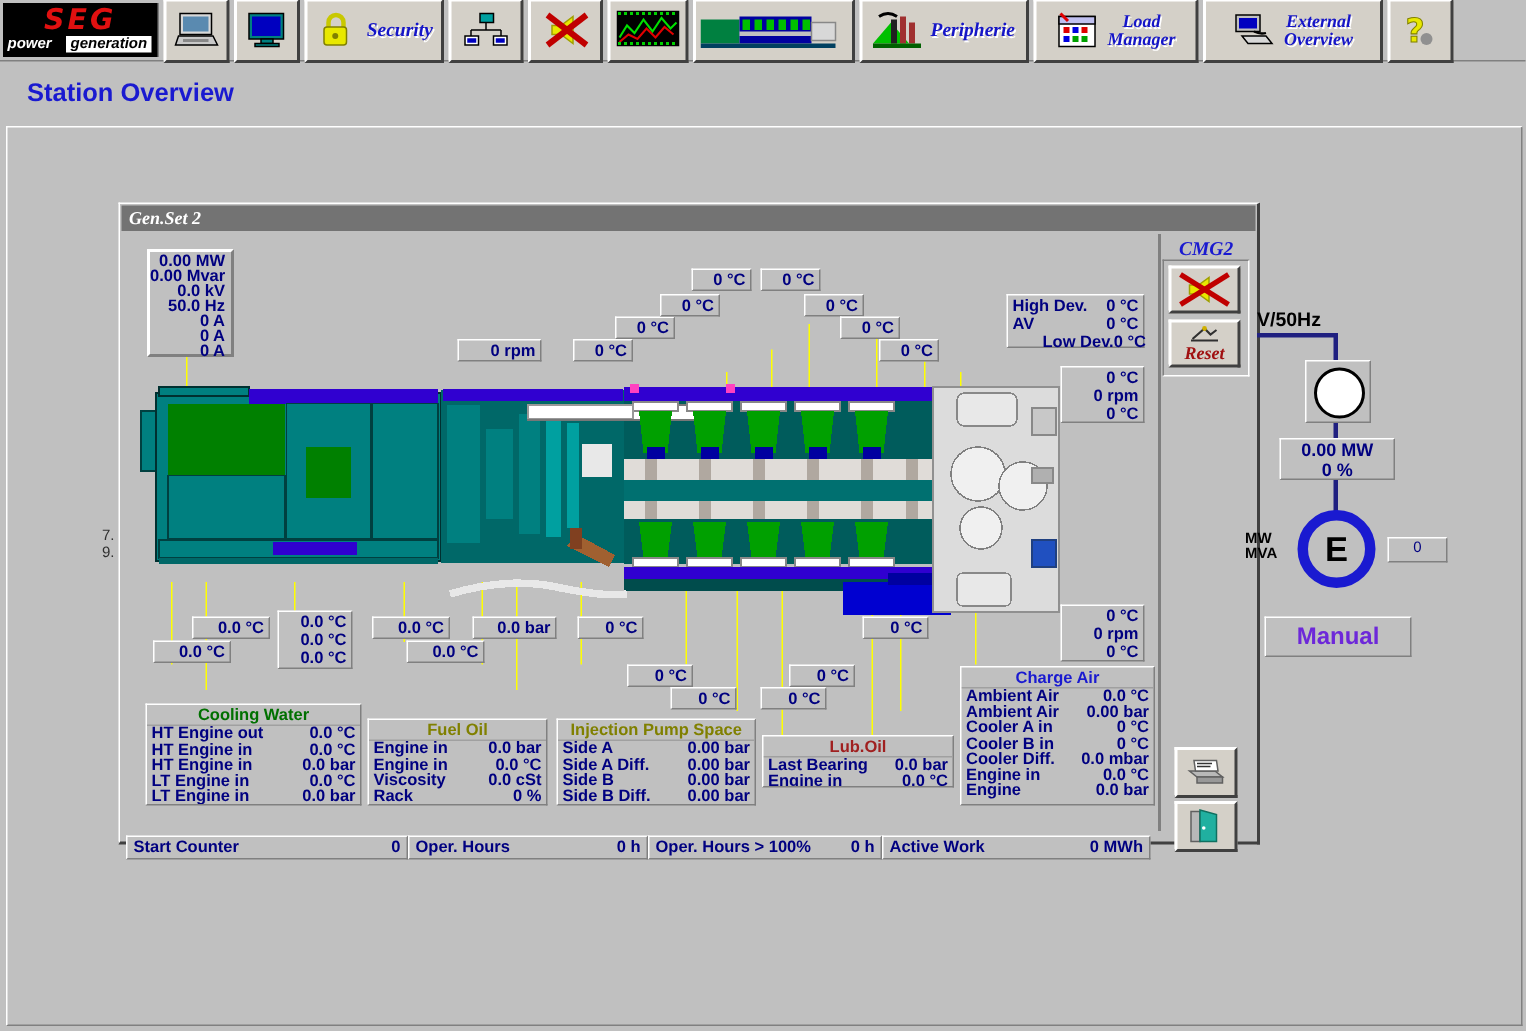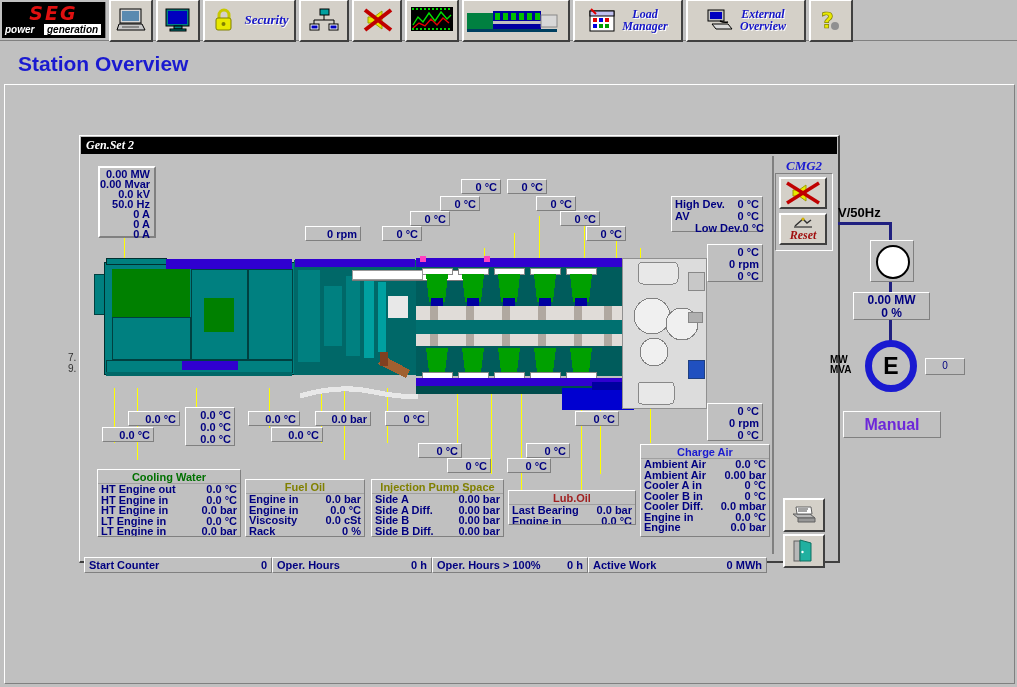--- a/index.html
+++ b/index.html
@@ -50,40 +50,40 @@
     font-family:"Liberation Serif", serif;
     font-style:italic;font-weight:bold;color:#1515c8;
     font-size:13px;line-height:12px;text-align:center;margin-left:4px;
     text-shadow:1px 1px 0 #fff;
   }
   .tbtn .ilbl.two{font-size:12px;}
   .ic{width:30px;height:26px;position:relative;flex:0 0 auto;}
   
   #title{
     position:absolute;left:18px;top:52px;
-    font-size:21px;font-weight:bold;color:#1a1ad0;
+    font-size:17px;font-weight:bold;color:#1a1ad0;
     font-family:"Liberation Sans", sans-serif;
   }
   
   #clientpane{
     position:absolute;left:4px;top:84px;width:1009px;height:598px;
     background:#c0c0c0;
     border-top:1px solid #fff;border-left:1px solid #fff;
     border-right:1px solid #808080;border-bottom:1px solid #808080;
   }
   
   #mimic{
     position:absolute;left:79px;top:135px;width:758px;height:425px;
     background:#c0c0c0;
     border-top:1px solid #fff;border-left:1px solid #fff;
     border-right:2px solid #404040;border-bottom:2px solid #404040;
   }
   #mimic-title{
     position:absolute;left:1px;top:1px;width:756px;height:17px;
-    background:#000000;color:#fff;font-size:12px;font-weight:bold;
+    background:#737373;color:#fff;font-size:12px;font-weight:bold;
     font-style:italic;line-height:17px;padding-left:5px;box-sizing:border-box;
     font-family:"Liberation Serif", serif;
   }
   #mimic-body{position:absolute;left:1px;top:18px;width:756px;height:403px;}
   
   #leftpane{
     position:absolute;left:3px;top:2px;width:686px;height:398px;
     background:#c0c0c0;overflow:hidden;
   }
   #rightpane{
@@ -329,20 +329,33 @@
             <rect x="60" y="6" width="5" height="7"></rect>
             <rect x="68" y="6" width="5" height="7"></rect>
           </g>
         <rect x="26" y="14" width="48" height="3" fill="#c0c0c0"></rect>
         <rect x="74" y="8" width="16" height="12" fill="#d8d8d8" stroke="#888"></rect>
         <rect x="0" y="22" width="90" height="3" fill="#004060"></rect>
       </svg>
     </span>
   </div>
 
+  <div class="tbtn" style="width:113px;">
+    <span class="ic" style="width:34px;">
+      <svg width="34" height="26" viewBox="0 0 34 26">
+        <path d="M0 22 L12 8 L24 22 Z" fill="#00c000"></path>
+        <rect x="12" y="6" width="4" height="16" fill="#202020"></rect>
+        <rect x="18" y="4" width="4" height="18" fill="#a03030"></rect>
+        <rect x="24" y="8" width="4" height="14" fill="#a03030"></rect>
+        <path d="M4 4 Q10 0 16 4" fill="none" stroke="#000" stroke-width="2"></path>
+        <rect x="0" y="22" width="32" height="3" fill="#006000"></rect>
+      </svg>
+    </span>
+    <span class="ilbl">Peripherie</span>
+  </div>
 
   <div class="tbtn" style="width:110px;">
     <span class="ic">
       <svg width="28" height="26" viewBox="0 0 28 26">
         <rect x="2" y="4" width="24" height="20" fill="#fff" stroke="#000"></rect>
         <rect x="2" y="4" width="24" height="5" fill="#c0c0f0" stroke="#000"></rect>
         <g fill="#e00000">
             <rect x="5" y="11" width="4" height="4"></rect>
             <rect x="17" y="11" width="4" height="4"></rect>
           </g>

